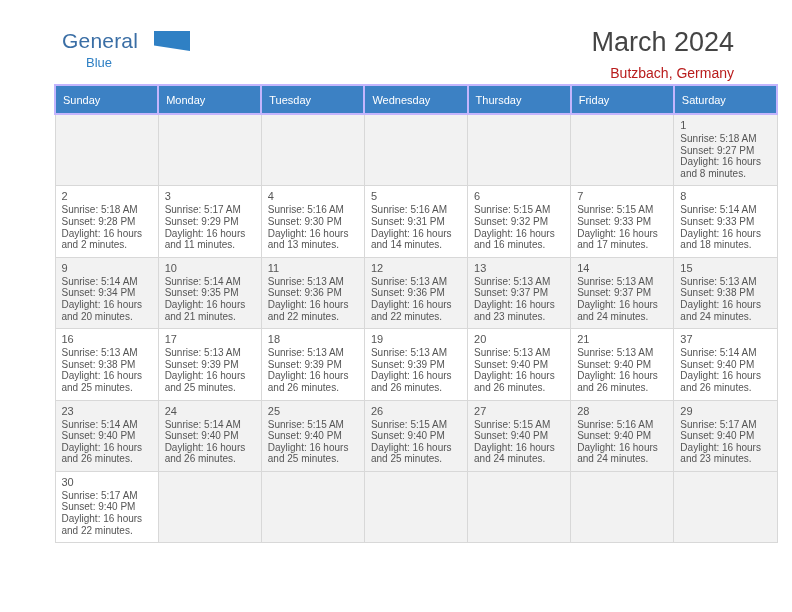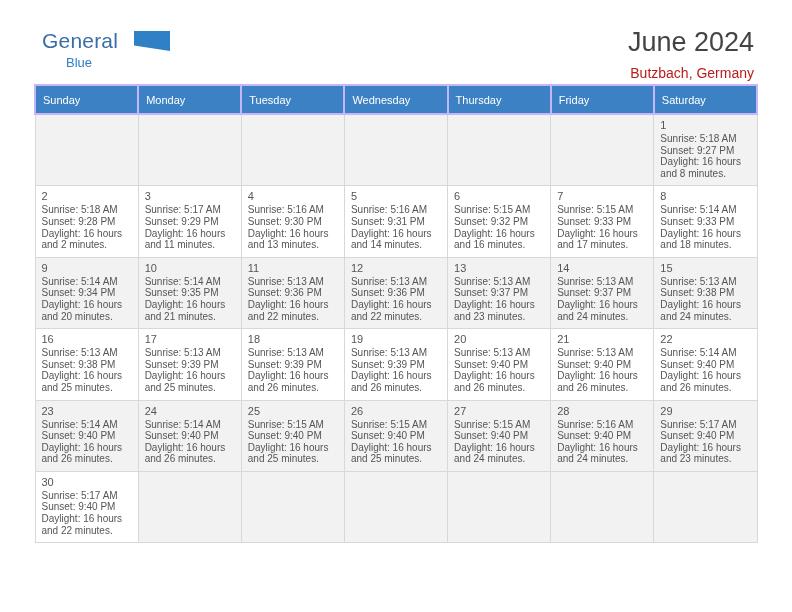--- a/index.html
+++ b/index.html
@@ -12,21 +12,21 @@
     background: #ffffff;
     font-family: "Liberation Sans", sans-serif;
     color: #333333;
     overflow: hidden;
   }
   .page {
     position: relative;
     width: 792px;
     height: 612px;
     box-sizing: border-box;
-    padding: 0 34px;
+    padding: 0 54px;
   }
   .header {
     position: relative;
     height: 70px;
     padding-top: 26px;
     box-sizing: border-box;
   }
   .logo {
     position: absolute;
     left: 8px;
@@ -123,21 +123,21 @@
 
 <div class="page">
 
   <div class="header">
     <div class="logo">
       <div class="logo-general">General</div>
       <div class="logo-flag"></div>
       <div class="logo-blue">Blue</div>
     </div>
     <div class="title-block">
-      <div class="month-title">June 2024</div>
+      <div class="month-title">March 2024</div>
       <div class="location">Butzbach, Germany</div>
     </div>
   </div>
 
   <table class="calendar">
     <thead>
       <tr>
         <th>Sunday</th>
         <th>Monday</th>
         <th>Tuesday</th>
@@ -344,21 +344,21 @@
           <td class="">
             <div class="daynum">21</div>
             <div class="info">
               <div>Sunrise: 5:13 AM</div>
               <div>Sunset: 9:40 PM</div>
               <div>Daylight: 16 hours</div>
               <div>and 26 minutes.</div>
             </div>
           </td>
           <td class="">
-            <div class="daynum">22</div>
+            <div class="daynum">37</div>
             <div class="info">
               <div>Sunrise: 5:14 AM</div>
               <div>Sunset: 9:40 PM</div>
               <div>Daylight: 16 hours</div>
               <div>and 26 minutes.</div>
             </div>
           </td>
         </tr>
         <tr>
           <td class="shade">

